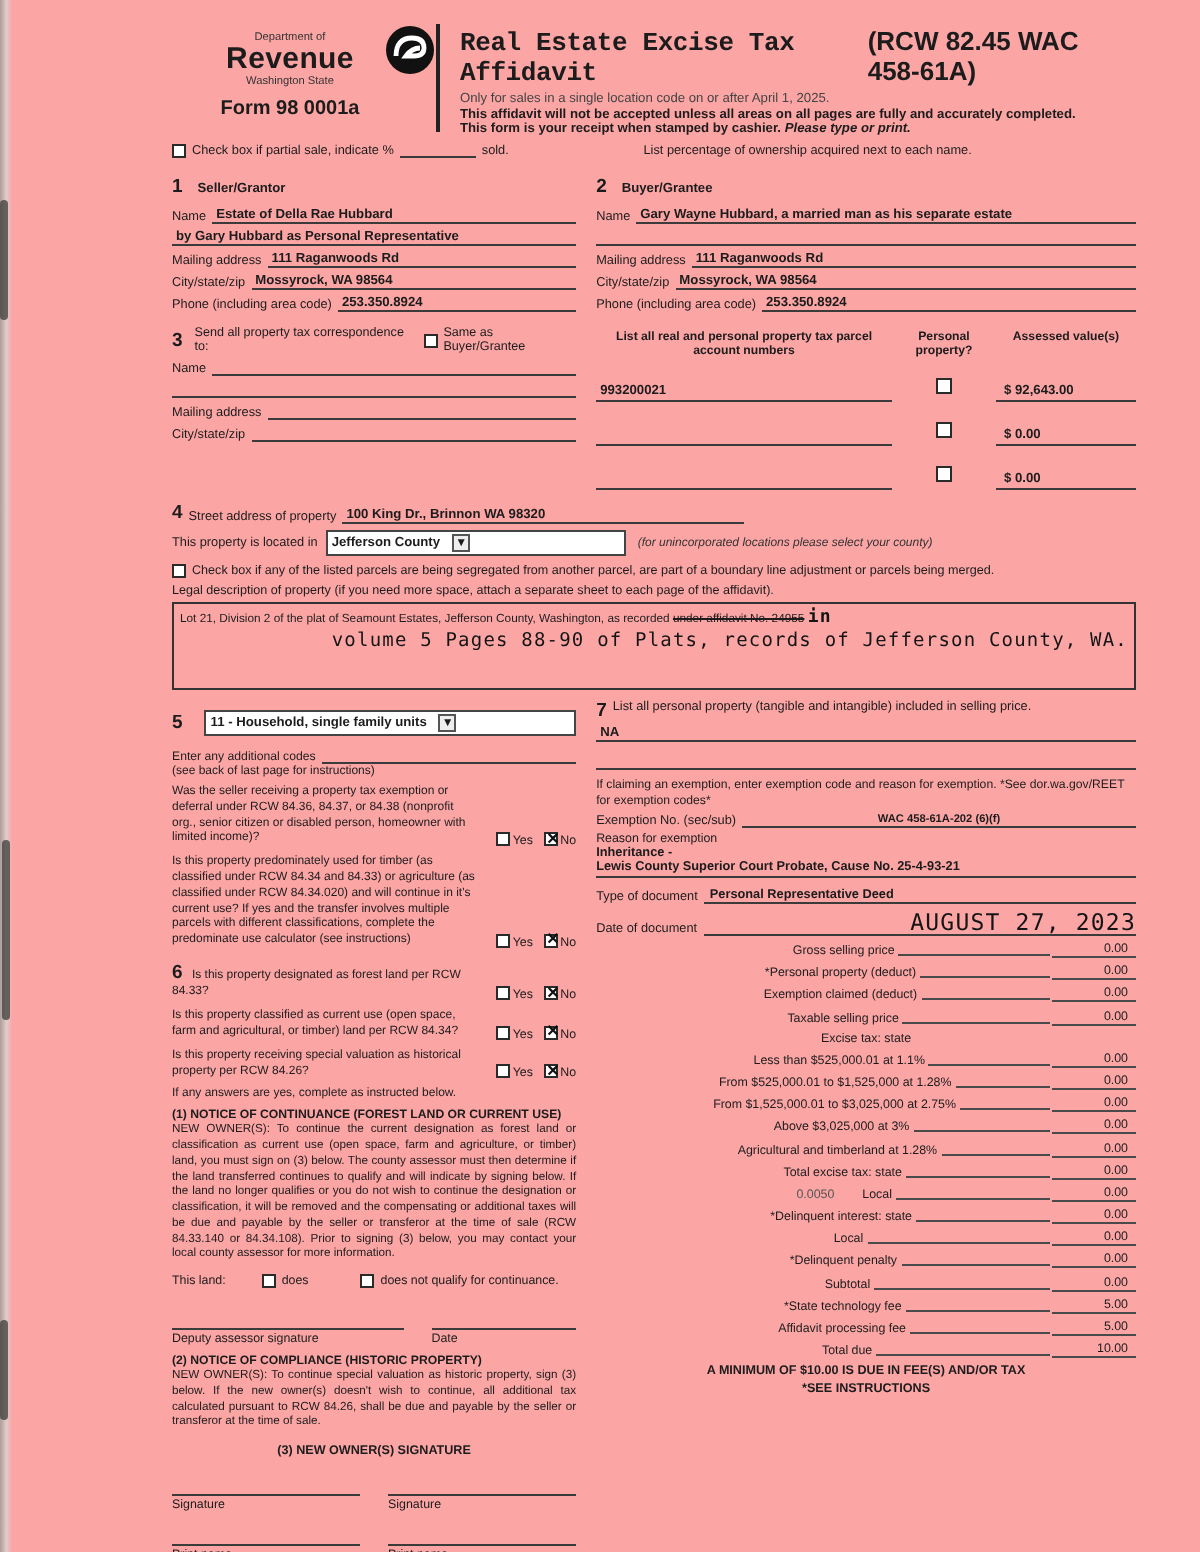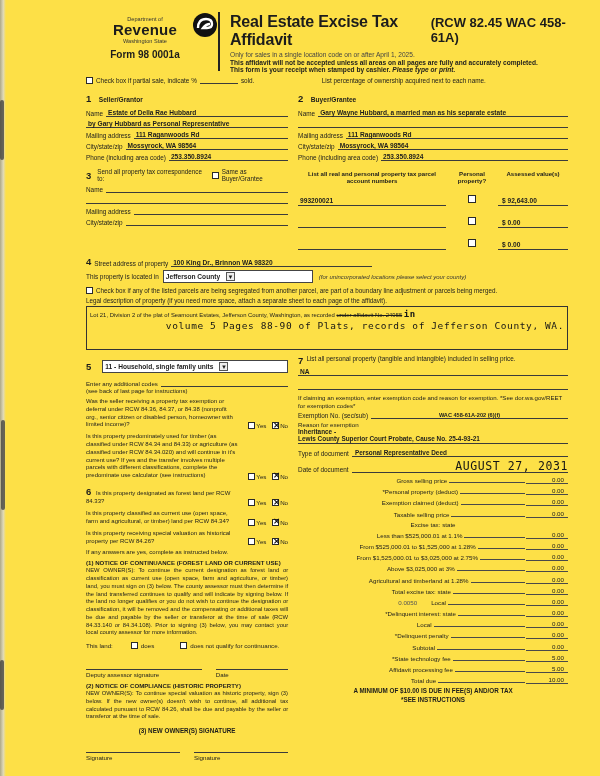--- a/index.html
+++ b/index.html
@@ -1,35 +1,35 @@
 <!DOCTYPE html>
 <html><head>
 <meta charset="utf-8">
 <style>
   * { margin:0; padding:0; box-sizing:border-box; }
   html,body { width:600px; height:776px; overflow:hidden; }
   body { background:#e9e9e7; font-family:"Liberation Sans", sans-serif; color:#1c1c1c; }
-  .page { position:relative; width:600px; height:776px; background:#fde047; overflow:hidden; }
+  .page { position:relative; width:600px; height:776px; background:#fca5a5; overflow:hidden; }
   .scan-edge { position:absolute; left:0; top:0; bottom:0; width:6px;
     background:linear-gradient(to right,#9a9a96,#d8d8d4 55%, rgba(255,255,255,0)); opacity:.8; }
   .scan-blob { position:absolute; left:0; width:4px; background:#3c3c3a; border-radius:2px; opacity:.75; }
   .content { position:absolute; left:86px; top:10px; width:482px; }
 
   
   .hdr { display:flex; align-items:stretch; }
   .hdr-left { width:118px; text-align:center; padding-top:6px; position:relative; }
   .dept-small { font-size:5.6px; color:#333; }
   .dept-name { font-size:15px; font-weight:bold; letter-spacing:.2px; line-height:1; }
   .dept-state { font-size:5.6px; color:#333; margin-top:1px; }
   .form-num { font-size:10px; font-weight:bold; margin-top:5px; }
   .logo-mark { position:absolute; right:-14px; top:2px; }
   .hdr-divider { width:2px; background:#222; margin:2px 10px 2px 14px; }
   .hdr-right { flex:1; padding-top:3px; }
   .title-row { display:flex; align-items:baseline; gap:4px; }
-  .title { font-size:16px; font-weight:bold; letter-spacing:-.2px; }
+  .title { font-size:13px; font-weight:bold; letter-spacing:-.2px;font-family:Liberation Mono, monospace; }
   .title-ref { font-size:13px; font-weight:bold; }
   .sub1 { font-size:6.6px; color:#444; margin-top:2px; }
   .sub2 { font-size:6.6px; font-weight:bold; margin-top:1px; }
   .sub3 { font-size:6.6px; font-weight:bold; }
   .sub3 em { font-style:italic; }
 
   
   .cb { display:inline-block; width:7px; height:7px; border:1px solid #2a2a2a; background:#fff;
         vertical-align:-1px; position:relative; flex:none; }
   .cb.checked::before { content:"✕"; position:absolute; left:0; top:-1.5px; font-size:8px; line-height:8px;
@@ -416,21 +416,21 @@
         <div class="reason-label">Reason for exemption</div>
         <div class="reason-v1">Inheritance -</div>
         <div class="reason-v2">Lewis County Superior Court Probate, Cause No. 25-4-93-21</div>
 
         <div class="doc-row">
           <span class="flabel">Type of document</span>
           <span class="doc-val">Personal Representative Deed</span>
         </div>
         <div class="doc-row" style="margin-top:4px;">
           <span class="flabel">Date of document</span>
-          <span class="date-hand hand">AUGUST 27, 2031</span>
+          <span class="date-hand hand">AUGUST 27, 2023</span>
         </div>
 
         <div id="tax-rows">
             <div class="trow">
               <span class="tspacer"></span>
               <span class="tlabel">Gross selling price</span>
               <span class="tleader"></span>
               <span class="tval">0.00</span>
             </div>
             <div class="trow">

